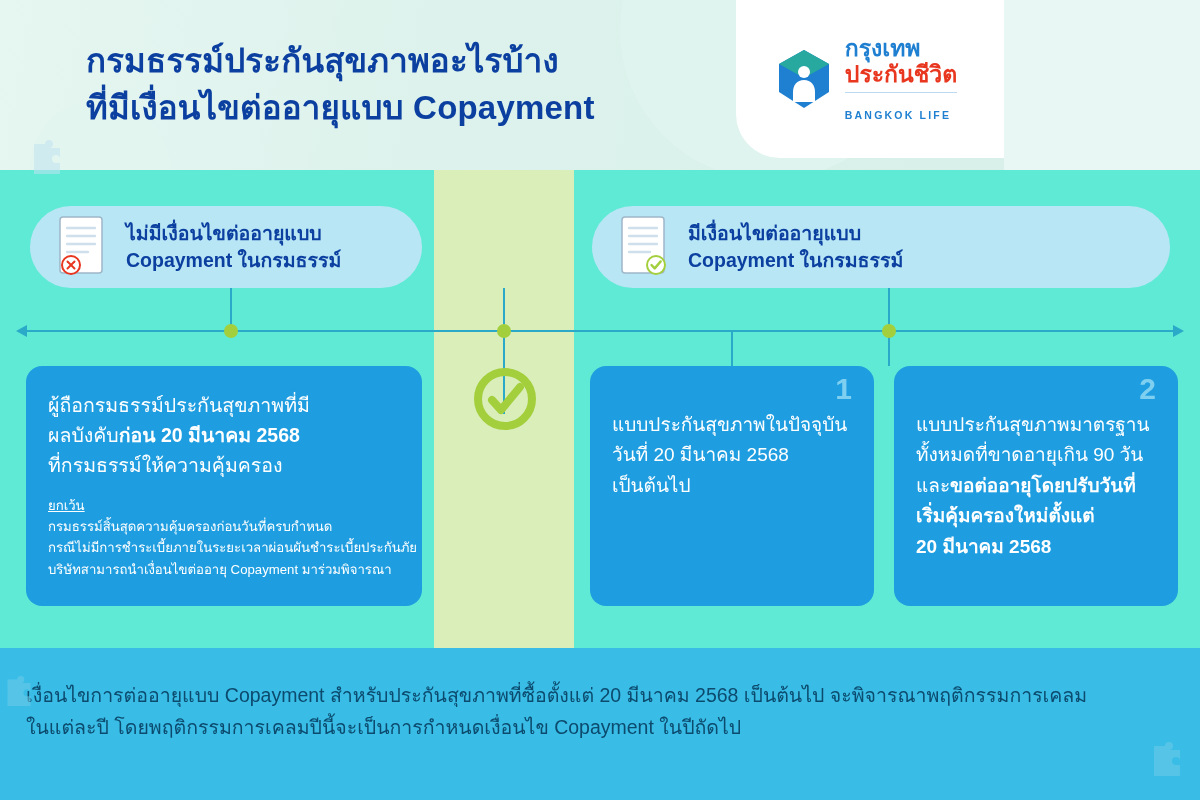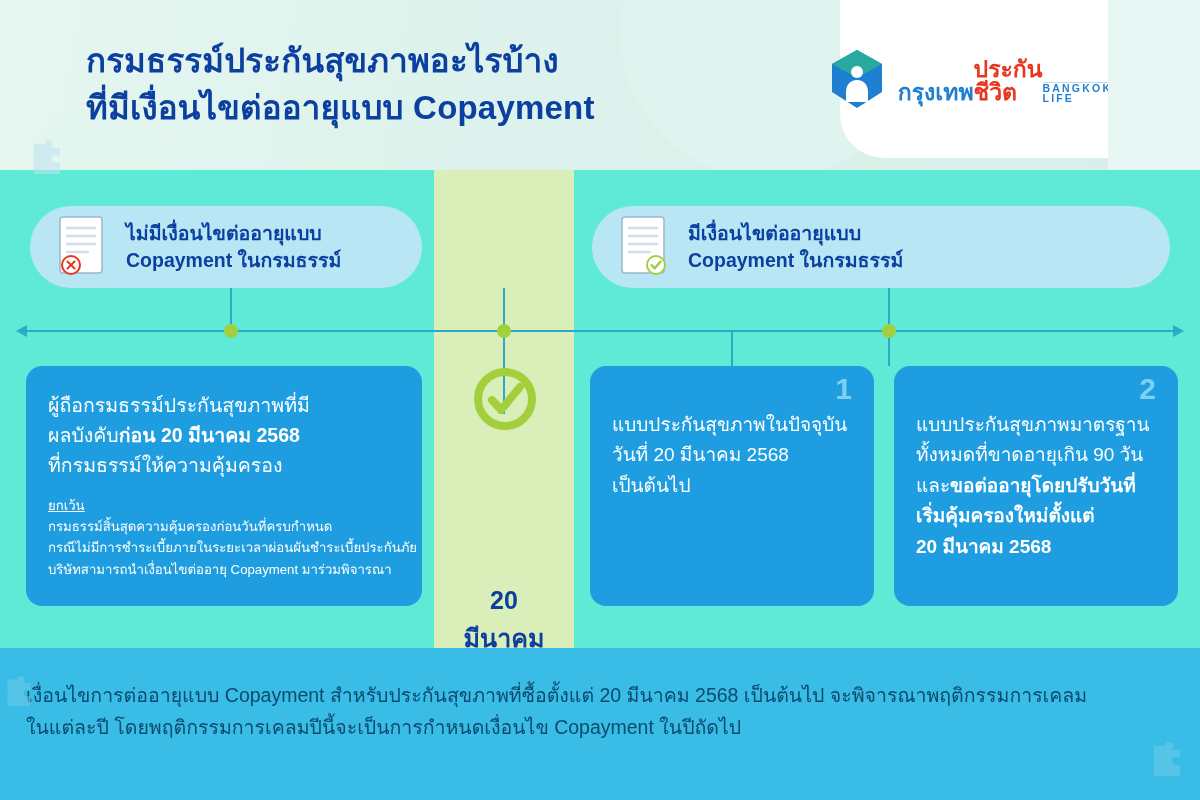--- a/index.html
+++ b/index.html
@@ -9,21 +9,21 @@
     overflow: hidden;
   }
   #root {
     position: relative;
     width: 1200px; height: 800px;
     background: #e9f7f4;
   }
 
   
   .header {
-    position: absolute; left: 0; top: 0; width: 1108px; height: 170px;
+    position: absolute; left: 0; top: 0; width: 1004px; height: 170px;
     background: linear-gradient(100deg, #e6f6f1 0%, #ddf2ec 45%, #d8f0e9 100%);
     overflow: hidden;
   }
   .header .blob1 {
     position: absolute; left: 620px; top: -120px; width: 300px; height: 300px;
     border-radius: 50%; background: #dff4ee;
   }
   .header .blob2 {
     position: absolute; left: 30px; top: 100px; width: 140px; height: 140px;
     border-radius: 50%; background: #e3f5ef;
@@ -39,26 +39,26 @@
   
   .logo-card {
     position: absolute; right: 0; top: 0; width: 268px; height: 158px;
     background: #fff;
     border-bottom-left-radius: 44px;
     display: flex; align-items: center; justify-content: center;
     gap: 12px;
     padding-right: 8px;
   }
   .logo-mark { width: 58px; height: 62px; flex: 0 0 auto; }
-  .logo-text { display: flex; flex-direction: row; line-height: 1; align-items: flex-end; }
+  .logo-text { display: flex; flex-direction: column; line-height: 1; }
   .logo-th1 { color: #1f7fd0; font-size: 23px; font-weight: bold; }
   .logo-th2 { color: #e8361f; font-size: 23px; font-weight: bold; margin-top: 3px; }
   .logo-en {
     color: #1f7fd0; font-size: 10.5px; letter-spacing: 2.2px; font-weight: bold;
-    margin-top: 6px; border-top: 1px solid #bcd9f0; padding-top: 0;
+    margin-top: 6px; border-top: 1px solid #bcd9f0; padding-top: 17px;
   }
 
   
   .mid {
     position: absolute; left: 0; top: 170px; width: 1200px; height: 478px;
     background: #5eead4;
   }
   .green-col {
     position: absolute; left: 434px; top: 0; width: 140px; height: 478px;
     background: #d9eeb9;
@@ -252,25 +252,20 @@
 
     <div class="dot dot-left"></div>
     <div class="dot dot-center"></div>
     <div class="dot dot-right"></div>
 
     <svg class="check-circle" viewBox="0 0 66 66">
       <circle cx="33" cy="33" r="27" fill="none" stroke="#a4cf3c" stroke-width="8"></circle>
       <path d="M20 34 l9 10 l19 -23" fill="none" stroke="#a4cf3c" stroke-width="8" stroke-linecap="round" stroke-linejoin="round"></path>
     </svg>
 
-    <div class="date-label">
-      <span>20</span>
-      <span>มีนาคม</span>
-      <span>2568</span>
-    </div>
 
     <div class="card card-a">
       <span class="ln">ผู้ถือกรมธรรม์ประกันสุขภาพที่มี</span>
       <span class="ln"><span>ผลบังคับ</span><span class="b">ก่อน 20 มีนาคม 2568</span></span>
       <span class="ln">ที่กรมธรรม์ให้ความคุ้มครอง</span>
       <div class="note">
         <span>
             <span class="u">ยกเว้น</span>
             <span> กรมธรรม์สิ้นสุดความคุ้มครองก่อนวันที่ครบกำหนด</span>
           </span>

